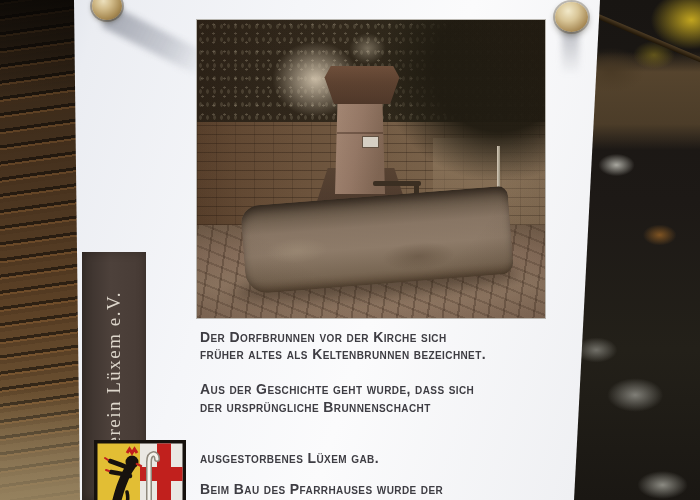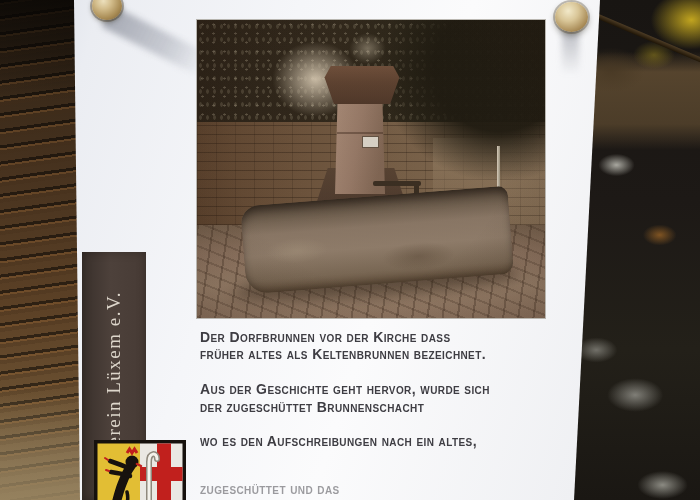--- a/index.html
+++ b/index.html
@@ -150,31 +150,32 @@
       <div class="ph-trough"></div>
       <div class="ph-tint"></div>
     </div>
 
     <div class="band">
       <span>Dorfverein Lüxem e.V.</span>
     </div>
 
     <div class="text-block">
       <p class="p1">
-        <span>Der Dorfbrunnen vor der Kirche dass</span><br>
+        <span>Der Dorfbrunnen vor der Kirche sich</span><br>
         <span>früher altes als Keltenbrunnen bezeichnet.</span>
       </p>
       <p class="p2">
-        <span>Aus der Geschichte geht hervor, wurde sich</span><br>
-        <span>der zugeschüttet Brunnenschacht</span><br>
+        <span>Aus der Geschichte geht wurde, dass sich</span><br>
+        <span>der ursprüngliche Brunnenschacht</span><br>
         <br>
-        <span>wo es den Aufschreibungen nach ein altes,</span><br>
+        <br>
+        <span>ausgestorbenes Lüxem gab.</span>
       </p>
       <p>
-        <br>
+        <span>Beim Bau des Pfarrhauses wurde der</span><br>
         <span class="faint">zugeschüttet und das</span>
       </p>
     </div>
 
     <div class="shield">
       <svg viewBox="0 0 92 84" width="92" height="84">
         <rect x="0" y="0" width="92" height="84" fill="#16110d"></rect>
         <rect x="3.5" y="3.5" width="42.5" height="77" fill="#e2be34"></rect>
         <rect x="46" y="3.5" width="42.5" height="77" fill="#eae8e3"></rect>
         <rect x="63" y="3.5" width="14" height="77" fill="#c1201d"></rect>

